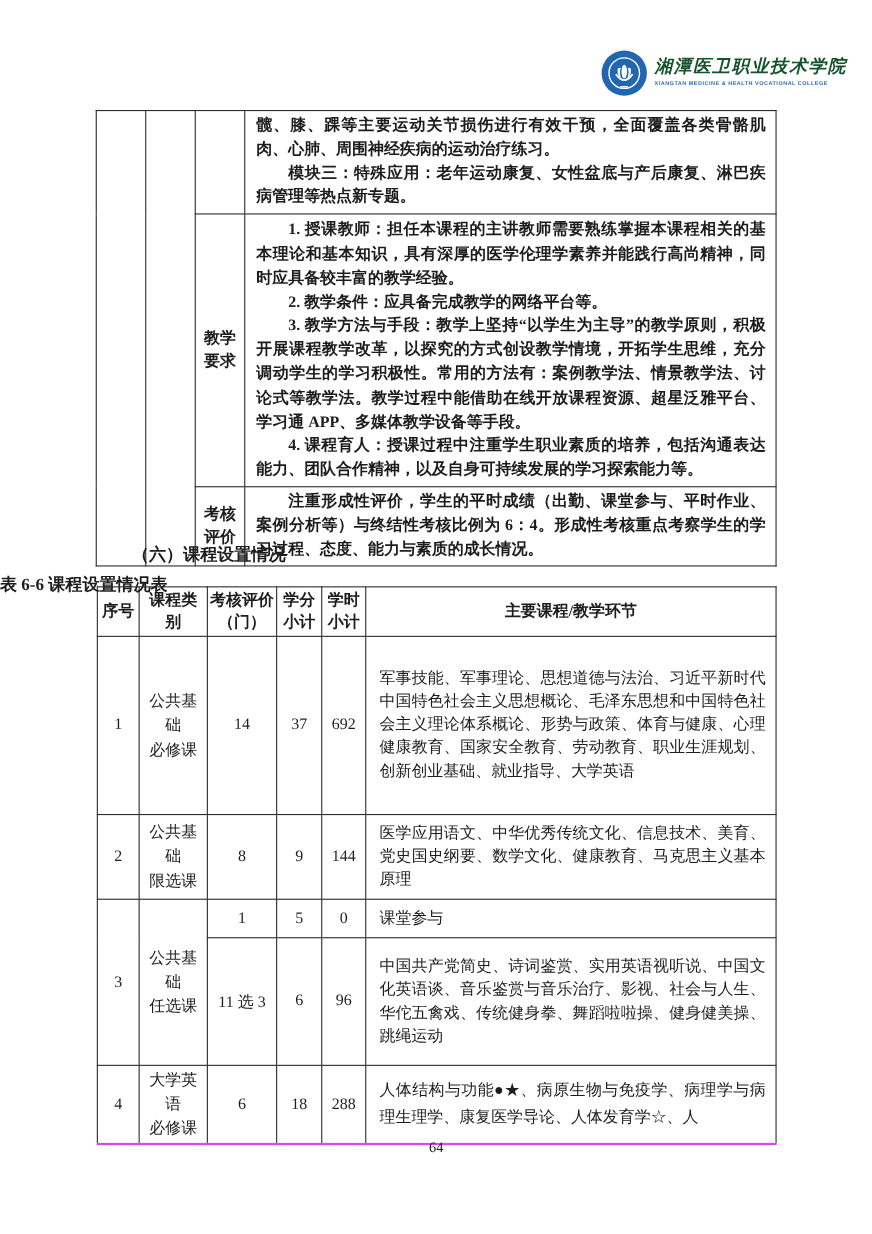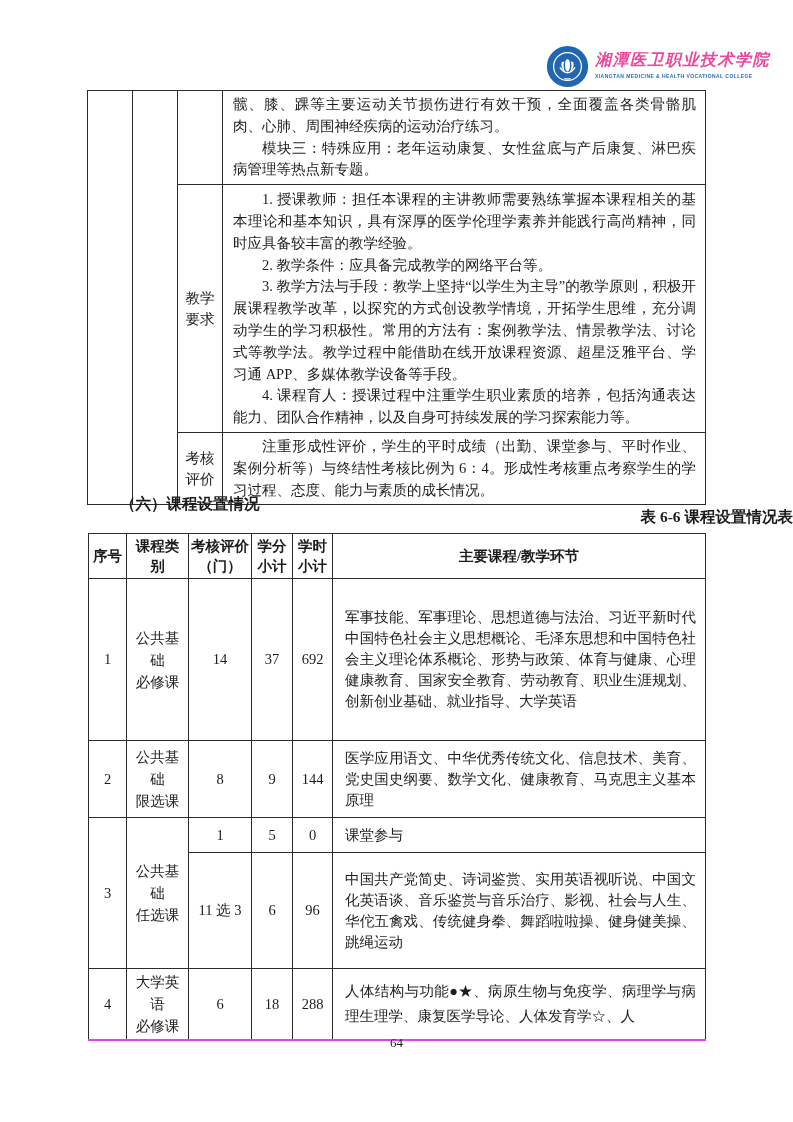--- a/index.html
+++ b/index.html
@@ -11,56 +11,56 @@
     background: #ffffff;
     font-family: "Liberation Serif", "DejaVu Serif", serif;
     color: #1c1c1c;
     overflow: hidden;
   }
 
   
   .logo-wrap { position: absolute; left: 546px; top: 45px; width: 43px; height: 43px; }
   .org-text { position: absolute; left: 595px; top: 50px; width: 185px; }
   .org-zh {
-    color: #ec4899; font-weight: bold; font-style: italic;
+    color: #14532d; font-weight: bold; font-style: italic;
     font-size: 16px; letter-spacing: 1.5px; white-space: nowrap;
   }
   .org-en {
     color: #2e6db4; font-weight: bold;
     font-size: 5px; letter-spacing: 0.45px; margin-top: 2px; white-space: nowrap;
     font-family: "Liberation Sans", sans-serif;
   }
 
   
   table { border-collapse: collapse; table-layout: fixed; }
   td, th { border: 1px solid #2b2b2b; vertical-align: middle; }
   .pre { white-space: pre-line; }
 
   
-  .top-table { position: absolute; left: 87px; top: 90px; width: 618px; }
+  .top-table { position: absolute; left: 87px; top: 100px; width: 618px; font-weight: bold; }
   .top-table td { font-size: 14.5px; }
   .top-table .label-cell {
     text-align: center; line-height: 21px; padding: 2px 6px; word-break: break-all;
   }
   .top-table .content-cell { padding: 3px 9px 3px 10px; }
   .top-table p { line-height: 21.8px; text-align: justify; }
   .top-table p.indent { text-indent: 2em; }
   .tr-cont td { height: 88px; vertical-align: top; }
   .tr-req td { height: 227px; }
   .tr-req .content-cell { vertical-align: top; padding-top: 4px; }
   .tr-eval td { height: 62px; }
 
   
   .section-heading {
     position: absolute; left: 120px; top: 494px;
     font-size: 15.5px; font-weight: bold;
   }
   .table-title {
-    position: absolute; left: 0; top: 507px; width: 100%;
-    text-align: right; font-size: 15.5px; font-weight: bold;
+    position: absolute; left: 0; top: 521px; width: 100%;
+    text-align: left; font-size: 15.5px; font-weight: bold;
   }
 
   
   .course-table { position: absolute; left: 88px; top: 533px; width: 617px; border-bottom: 2px solid #d946ef; padding-left: 40px; }
   .course-table th {
     font-size: 14.5px; font-weight: bold; text-align: center;
     line-height: 20px; padding: 2px;
   }
   .course-table td { font-size: 14.5px; }
   .course-table .num { text-align: center; padding: 2px; }

